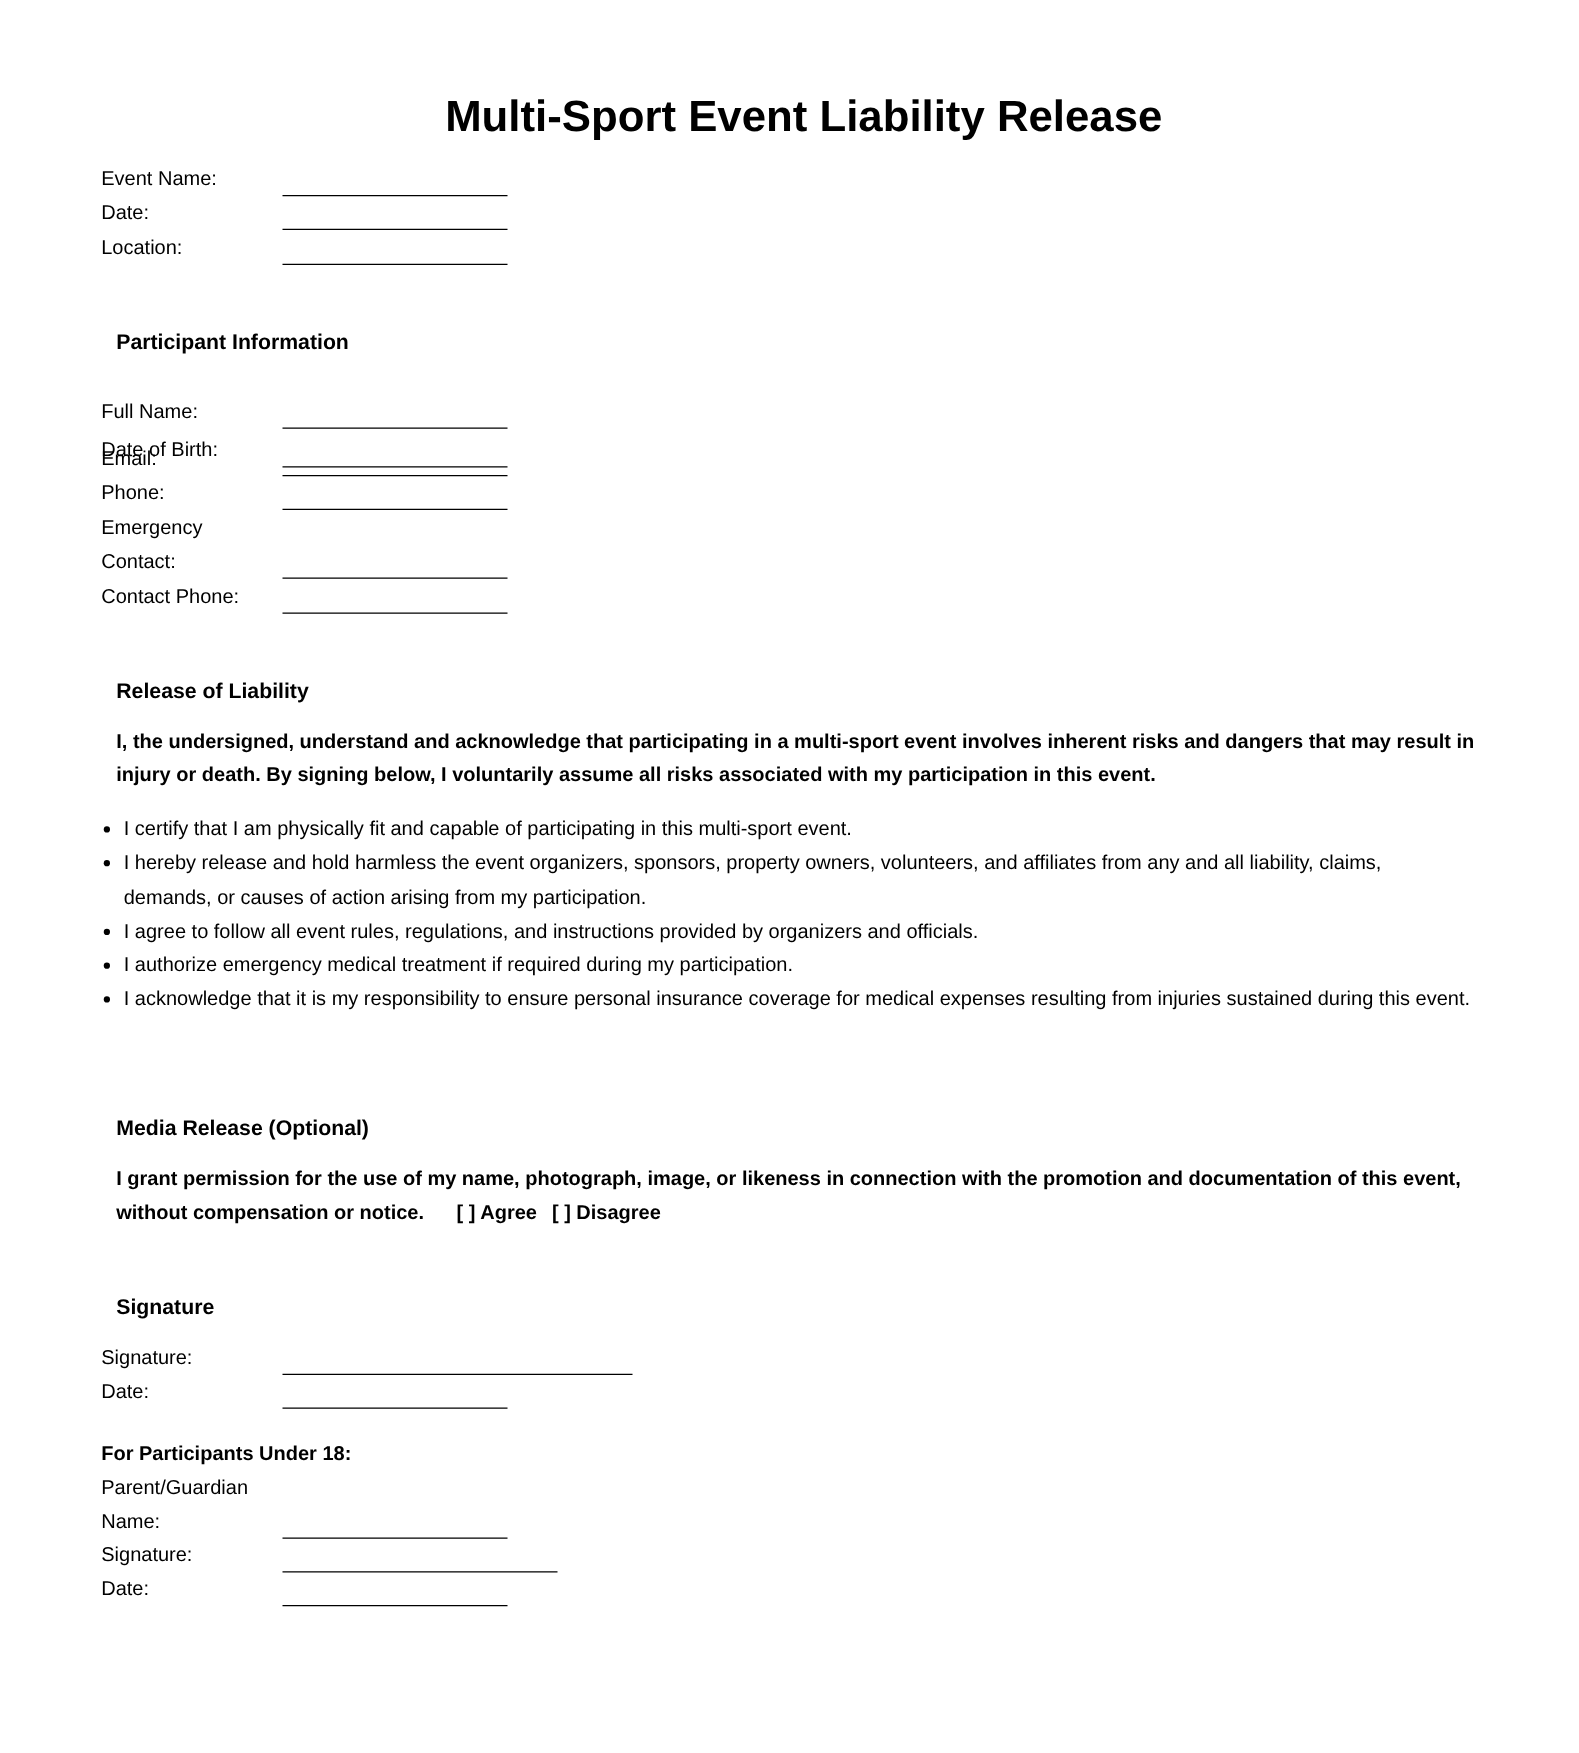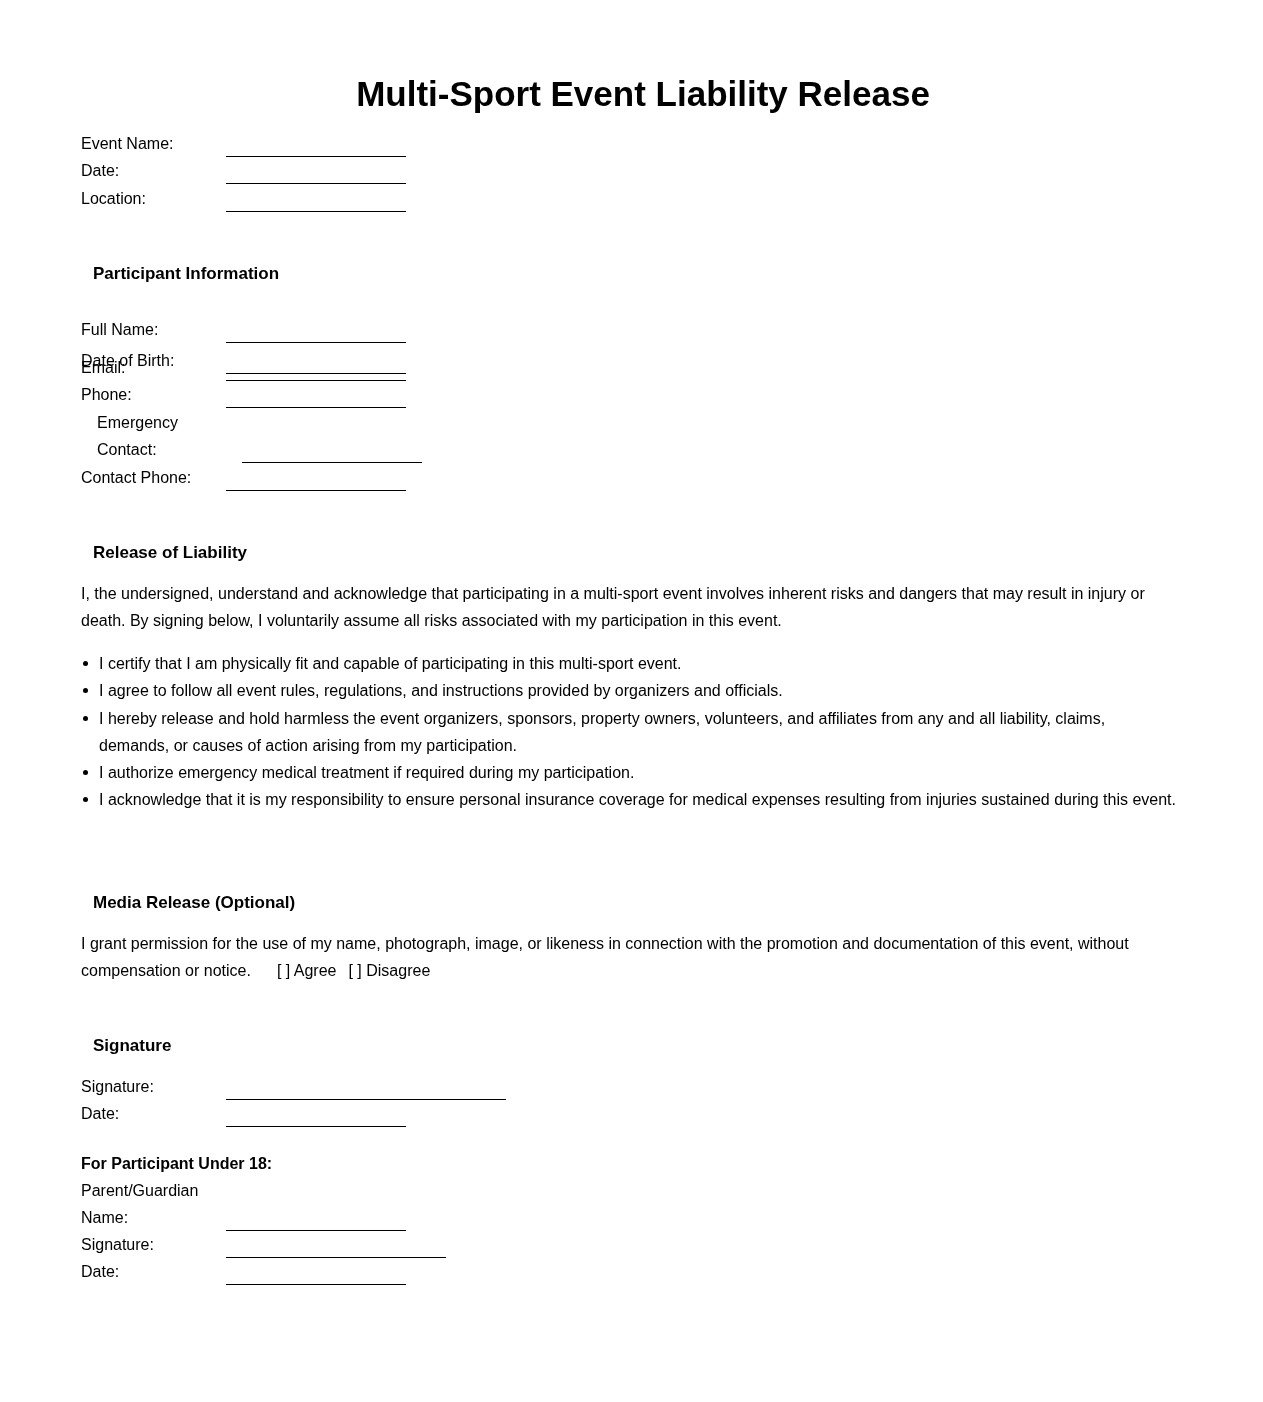--- a/index.html
+++ b/index.html
@@ -15,21 +15,21 @@
     position: absolute; top: 60px; left: 0; width: 1100px;
     margin: 12px; text-align: center; font-size: 35px; font-weight: bold;
     line-height: 44px;
   }
   h2 { margin: 12px; font-size: 17px; font-weight: bold; line-height: 30px; position: absolute; left: 0; }
   .row { position: absolute; left: 0; height: 27px; width: 600px; text-align: right; }
   .label { position: absolute; left: 0; top: 0; line-height: 27px; white-space: nowrap; }
   .line { position: absolute; left: 145px; top: 26px; height: 0; border-bottom: 1px solid #000; width: 180px; }
   .line.w280 { width: 280px; }
   .line.w220 { width: 220px; }
-  .para { position: absolute; left: 0; width: 1090px; line-height: 27px; margin: 0; }
+  .para { position: absolute; left: 12px; width: 1090px; line-height: 27px; margin: 0; font-weight: bold; }
   ul.bullets { position: absolute; left: 0; margin: 0; padding: 0; width: 1095px; list-style: none; }
   ul.bullets li { position: relative; padding-left: 18px; line-height: 27.3px; }
   ul.bullets li::before {
     content: ""; position: absolute; left: 2px; top: 11px;
     width: 5px; height: 5px; border-radius: 50%; background: #000;
   }
   .bold-label { position: absolute; left: 0; font-weight: bold; line-height: 27px; }
   .checkopt { margin-left: 6px; }
 </style>
 </head>
@@ -63,56 +63,56 @@
     <span class="line"></span>
   </div>
   <div class="row" style="top:354px;">
     <span class="label">Email:</span>
     <span class="line"></span>
   </div>
   <div class="row" style="top:381px;">
     <span class="label">Phone:</span>
     <span class="line"></span>
   </div>
-  <div class="row" style="top:409px; height:54px;margin-left:16px;">
+  <div class="row" style="top:409px; height:54px;">
     <span class="label">Emergency</span>
     <span class="label" style="top:27px;">Contact:</span>
     <span class="line" style="top:53px;"></span>
   </div>
   <div class="row" style="top:464px;">
     <span class="label">Contact Phone:</span>
     <span class="line"></span>
   </div>
 
   <h2 style="top:526px;">Release of Liability</h2>
   <p class="para" style="top:580px;">I, the undersigned, understand and acknowledge that participating in a multi-sport event involves inherent risks and dangers that may result in injury or death. By signing below, I voluntarily assume all risks associated with my participation in this event.</p>
 
   <ul class="bullets" style="top:650px;">
     <li>I certify that I am physically fit and capable of participating in this multi-sport event.</li>
+    <li>I hereby release and hold harmless the event organizers, sponsors, property owners, volunteers, and affiliates from any and all liability, claims, demands, or causes of action arising from my participation.</li>
     <li>I agree to follow all event rules, regulations, and instructions provided by organizers and officials.</li>
-    <li>I hereby release and hold harmless the event organizers, sponsors, property owners, volunteers, and affiliates from any and all liability, claims, demands, or causes of action arising from my participation.</li>
     <li>I authorize emergency medical treatment if required during my participation.</li>
     <li>I acknowledge that it is my responsibility to ensure personal insurance coverage for medical expenses resulting from injuries sustained during this event.</li>
   </ul>
 
   <h2 style="top:876px;">Media Release (Optional)</h2>
   <p class="para" style="top:930px;"><span>I grant permission for the use of my name, photograph, image, or likeness in connection with the promotion and documentation of this event, without compensation or notice.</span><span style="display:inline-block;width:20px;"></span><span class="checkopt">[ ] Agree</span><span style="display:inline-block;width:6px;"></span><span class="checkopt">[ ] Disagree</span></p>
 
   <h2 style="top:1019px;">Signature</h2>
 
   <div class="row" style="top:1073px;">
     <span class="label">Signature:</span>
     <span class="line w280"></span>
   </div>
   <div class="row" style="top:1100px;">
     <span class="label">Date:</span>
     <span class="line"></span>
   </div>
 
-  <div class="bold-label" style="top:1150px;">For Participant Under 18:</div>
+  <div class="bold-label" style="top:1150px;">For Participants Under 18:</div>
 
   <div class="row" style="top:1177px; height:54px;">
     <span class="label">Parent/Guardian</span>
     <span class="label" style="top:27px;">Name:</span>
     <span class="line" style="top:53px;"></span>
   </div>
   <div class="row" style="top:1231px;">
     <span class="label">Signature:</span>
     <span class="line w220"></span>
   </div>

